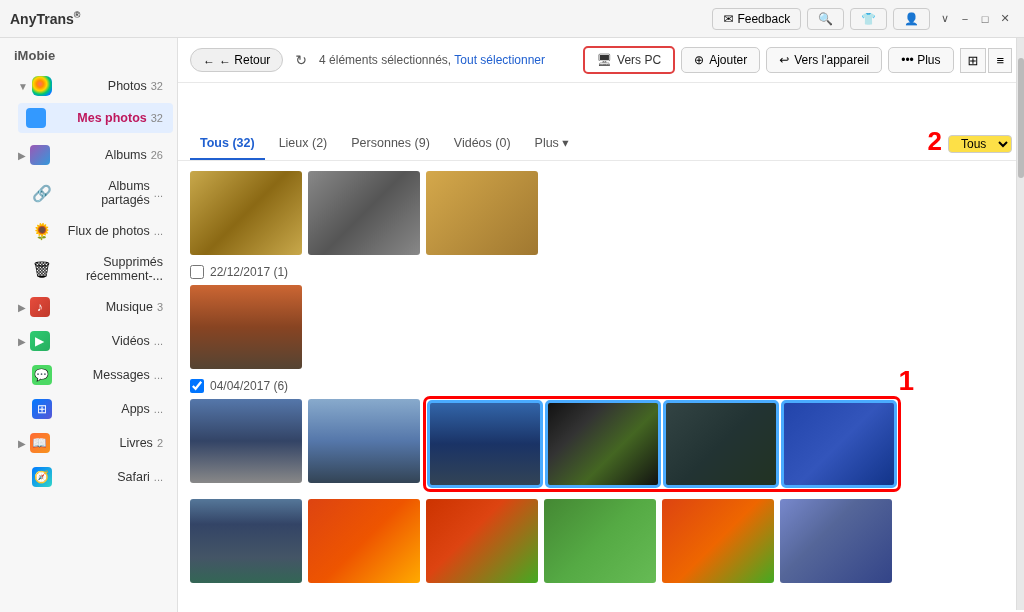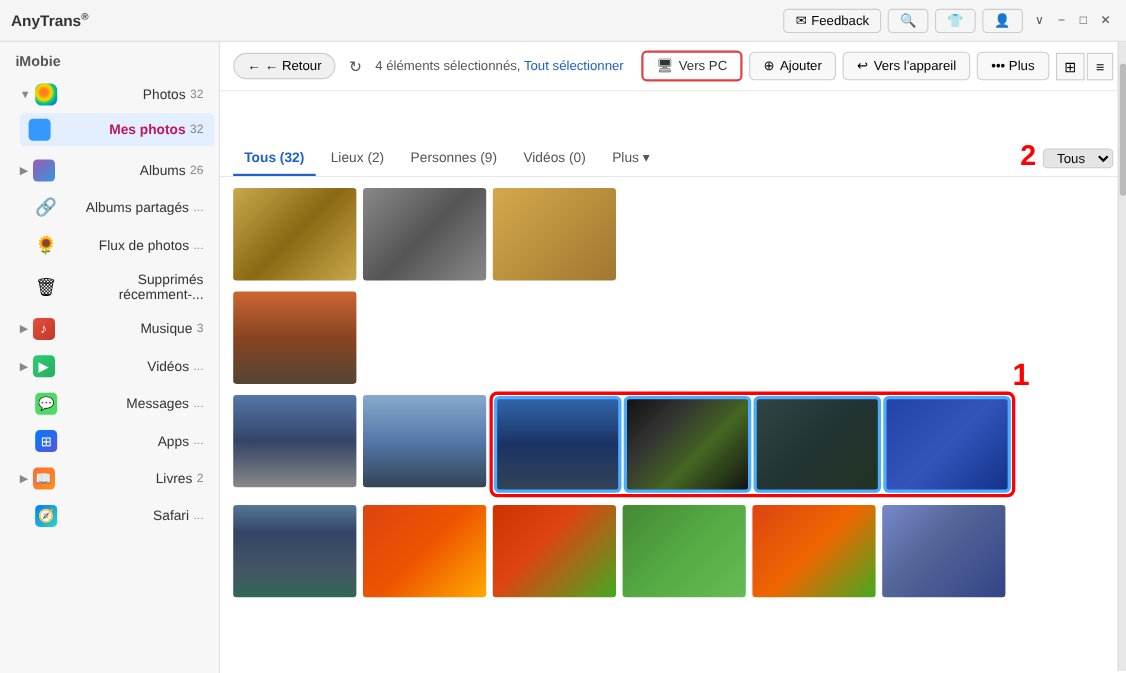--- a/index.html
+++ b/index.html
@@ -16,21 +16,21 @@
     .app-title sup { font-size: 9px; }
     .title-bar-right { display: flex; align-items: center; gap: 6px; }
     .title-btn { background: #f5f5f5; border: 1px solid #ccc; border-radius: 4px; padding: 3px 10px; font-size: 12px; cursor: pointer; display: flex; align-items: center; gap: 4px; }
     .win-controls { display: flex; gap: 2px; }
     .win-ctrl { width: 18px; height: 18px; display: flex; align-items: center; justify-content: center; cursor: pointer; border-radius: 2px; font-size: 11px; color: #555; }
 
     
     .main-layout { display: flex; flex: 1; overflow: hidden; }
 
     
-    .sidebar { width: 200px; background: #f7f7f7; border-right: 1px solid #e0e0e0; display: flex; flex-direction: column; overflow-y: auto; flex-shrink: 0; }
+    .sidebar { width: 178px; background: #f7f7f7; border-right: 1px solid #e0e0e0; display: flex; flex-direction: column; overflow-y: auto; flex-shrink: 0; }
     .sidebar-brand { padding: 10px 14px 6px; font-size: 13px; font-weight: 600; color: #555; }
     .sidebar-section { margin-bottom: 4px; }
     .sidebar-item { display: flex; align-items: center; padding: 6px 10px 6px 14px; cursor: pointer; border-radius: 4px; margin: 1px 4px; }
     .sidebar-item-icon { width: 20px; height: 20px; border-radius: 4px; display: flex; align-items: center; justify-content: center; margin-right: 8px; flex-shrink: 0; font-size: 14px; }
     .sidebar-item-label { flex: 1; color: #333; font-size: 12.5px; text-align: right; }
     .sidebar-item-count { font-size: 11px; color: #888; margin-left: 4px; }
     .sidebar-sub { padding-left: 14px; }
     .sidebar-sub-item { display: flex; align-items: center; padding: 5px 10px 5px 8px; cursor: pointer; border-radius: 4px; margin: 1px 4px; }
     .sidebar-sub-item.active { background: #e3eeff; }
     .sidebar-sub-item.active .sidebar-item-label { color: #be185d; font-weight: 600; }
@@ -48,21 +48,21 @@
     .action-btn { display: flex; align-items: center; gap: 5px; padding: 5px 12px; border-radius: 5px; font-size: 12px; cursor: pointer; border: 1px solid #ccc; background: #f8f8f8; }
     .action-btn.primary { background: #fff; border: 2px solid #e04040; color: #333; font-weight: 500; }
     .view-toggle { display: flex; gap: 2px; }
     .view-btn { padding: 4px 7px; border: 1px solid #ccc; background: #f8f8f8; cursor: pointer; font-size: 13px; }
 
     
     .tabs-bar { display: flex; align-items: center; padding: 0 12px; border-bottom: 1px solid #e8e8e8; flex-shrink: 0; background: #fff; margin-top: 44px; }
     .tab { padding: 8px 10px; font-size: 12.5px; cursor: pointer; color: #555; border-bottom: 2px solid transparent; margin-right: 4px; }
     .tab.active { color: #2060d0; border-bottom: 2px solid #2060d0; font-weight: 600; }
     .tabs-right { margin-left: auto; display: flex; align-items: center; gap: 6px; }
-    .filter-select { border: 1px solid #ccc; border-radius: 4px; padding: 0 8px; font-size: 12px; background: #e5e5e5; cursor: pointer; }
+    .filter-select { border: 1px solid #ccc; border-radius: 4px; padding: 0 8px; font-size: 12px; background: #fde047; cursor: pointer; }
 
     
     .photo-grid-container { flex: 1; overflow-y: auto; padding: 10px 12px; }
     .date-group { margin-bottom: 10px; }
     .date-label { font-size: 12px; color: #555; margin-bottom: 6px; display: flex; align-items: center; gap: 6px; }
     .date-checkbox { width: 14px; height: 14px; cursor: pointer; }
     .photo-row { display: flex; gap: 6px; flex-wrap: wrap; }
     .photo-thumb {
       width: 112px; height: 84px; background: #888; border-radius: 3px; overflow: hidden;
       cursor: pointer; position: relative; flex-shrink: 0;
@@ -303,26 +303,34 @@
 
       <div class="date-group">
         <div class="photo-row">
           <div class="photo-thumb c-yellow-arch"></div>
           <div class="photo-thumb c-hands"></div>
           <div class="photo-thumb c-gold-arch"></div>
         </div>
       </div>
 
       <div class="date-group">
+        <div class="date-label">
+          <input type="checkbox" class="date-checkbox" style="">
+          <span>22/12/2017 (1)</span>
+        </div>
         <div class="photo-row">
           <div class="photo-thumb c-sunset-cloud"></div>
         </div>
       </div>
 
       <div class="date-group">
+        <div class="date-label">
+          <input type="checkbox" class="date-checkbox" checked="" style="">
+          <span>04/04/2017 (6)</span>
+        </div>
         <div class="photo-row" style="position:relative;">
           <div class="photo-thumb c-street"></div>
           <div class="photo-thumb c-cathedral"></div>
 
           <div style="display:flex; gap:6px; outline: 3px solid red; padding: 3px; border-radius: 4px; position:relative;">
             <span class="annotation" style="top:-34px; right:-16px;">1</span>
             <div class="photo-thumb c-cathedral2 selected"></div>
             <div class="photo-thumb c-stained1 selected"></div>
             <div class="photo-thumb c-stained2 selected"></div>
             <div class="photo-thumb c-stained3 selected"></div>

